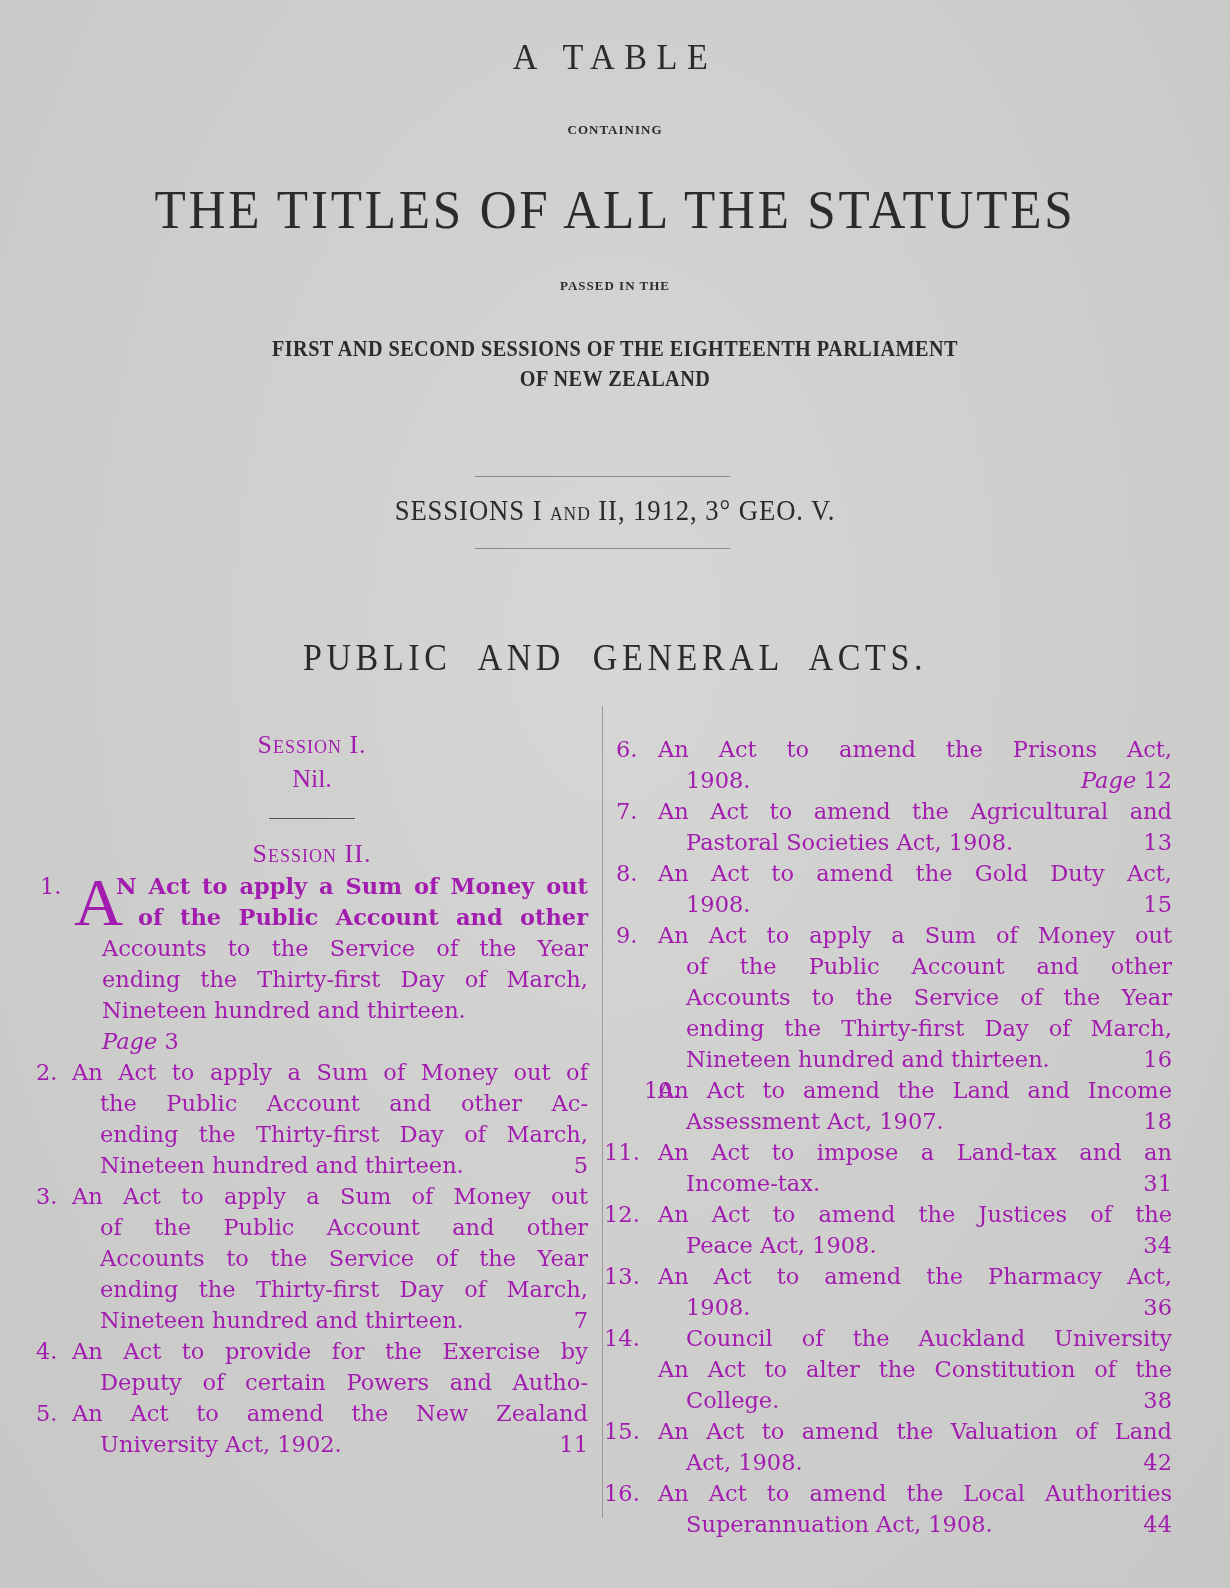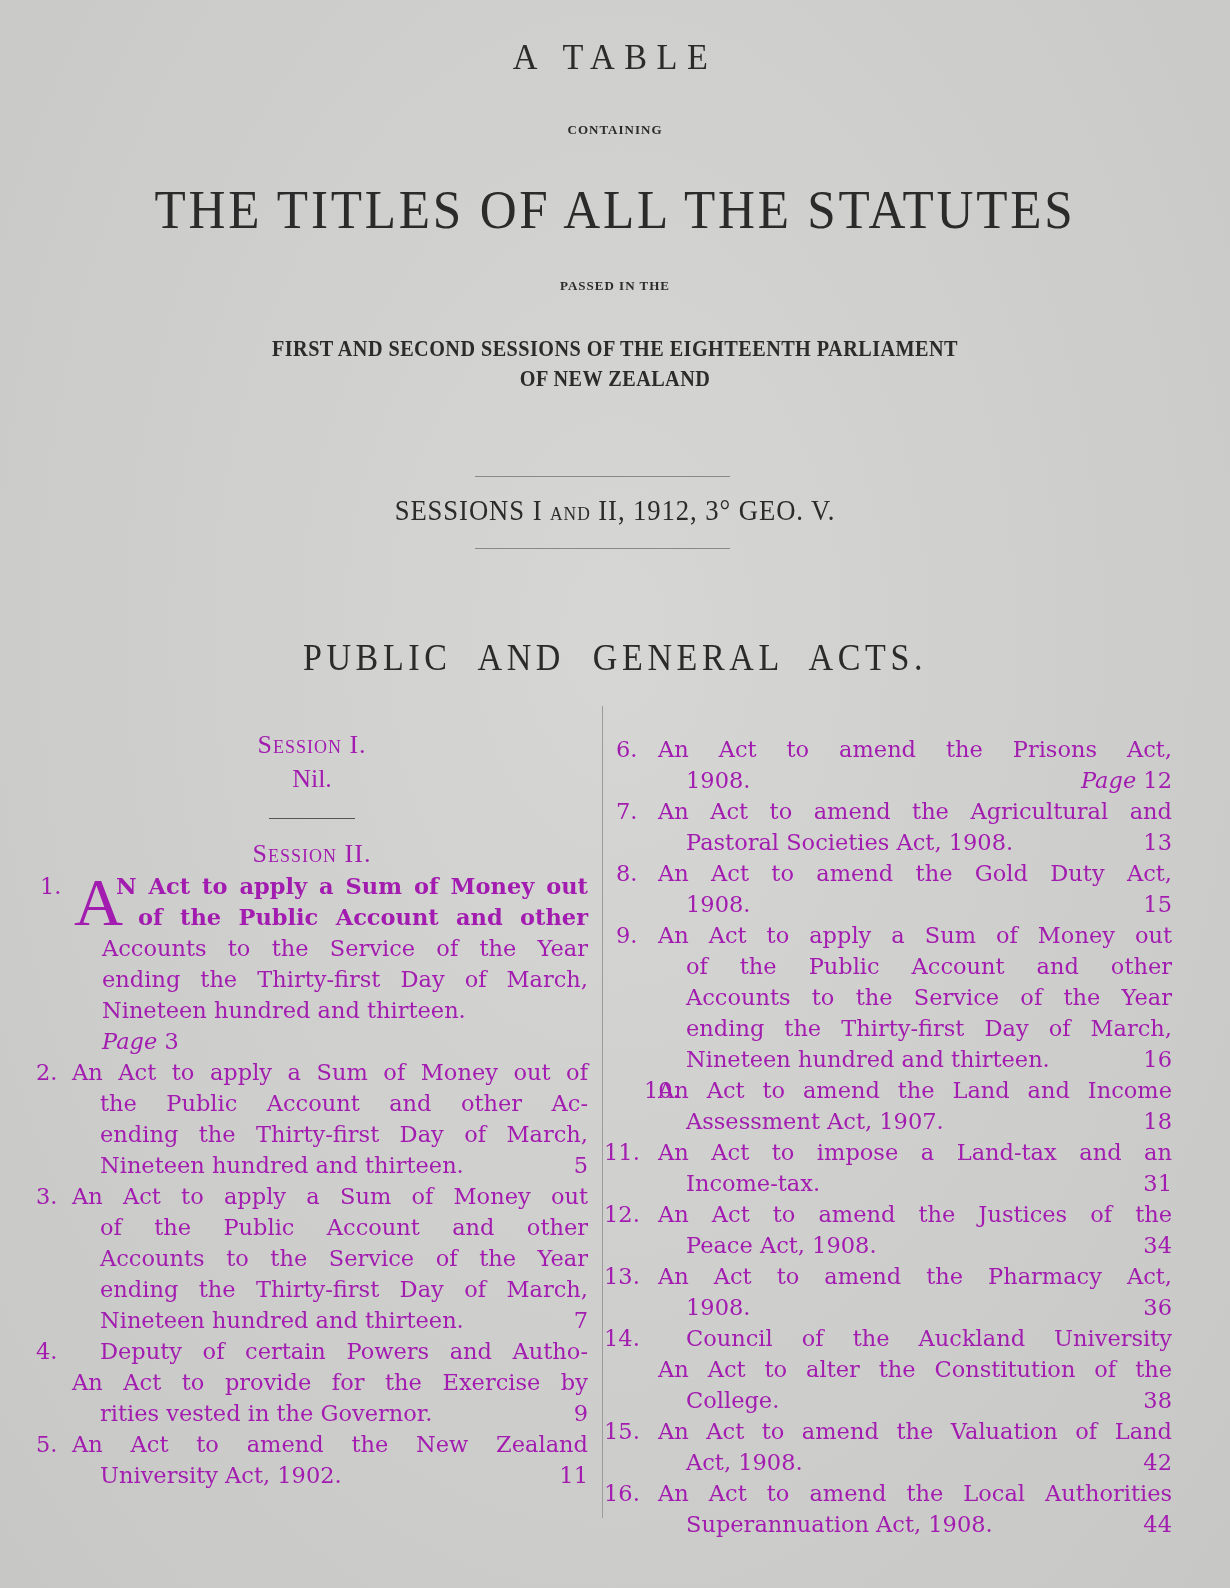--- a/index.html
+++ b/index.html
@@ -224,26 +224,22 @@
     <span class="line">Accounts to the Service of the Year</span>
     <span class="line">ending the Thirty-first Day of March,</span>
     <span class="line last">
       <span>Nineteen hundred and thirteen.</span>
       <span>7</span>
     </span>
   </div>
 
   <div class="act">
     <span class="num">4.</span>
+    <span class="line first-line">An Act to provide for the Exercise by</span>
     <span class="line">Deputy of certain Powers and Autho-</span>
-    <span class="line first-line">An Act to provide for the Exercise by</span>
-    <span class="line last">
-      <span>rities vested in the Governor.</span>
-      <span>9</span>
-    </span>
   </div>
 
   <div class="act">
     <span class="num">5.</span>
     <span class="line first-line">An Act to amend the New Zealand</span>
     <span class="line last">
       <span>University Act, 1902.</span>
       <span>11</span>
     </span>
   </div>

